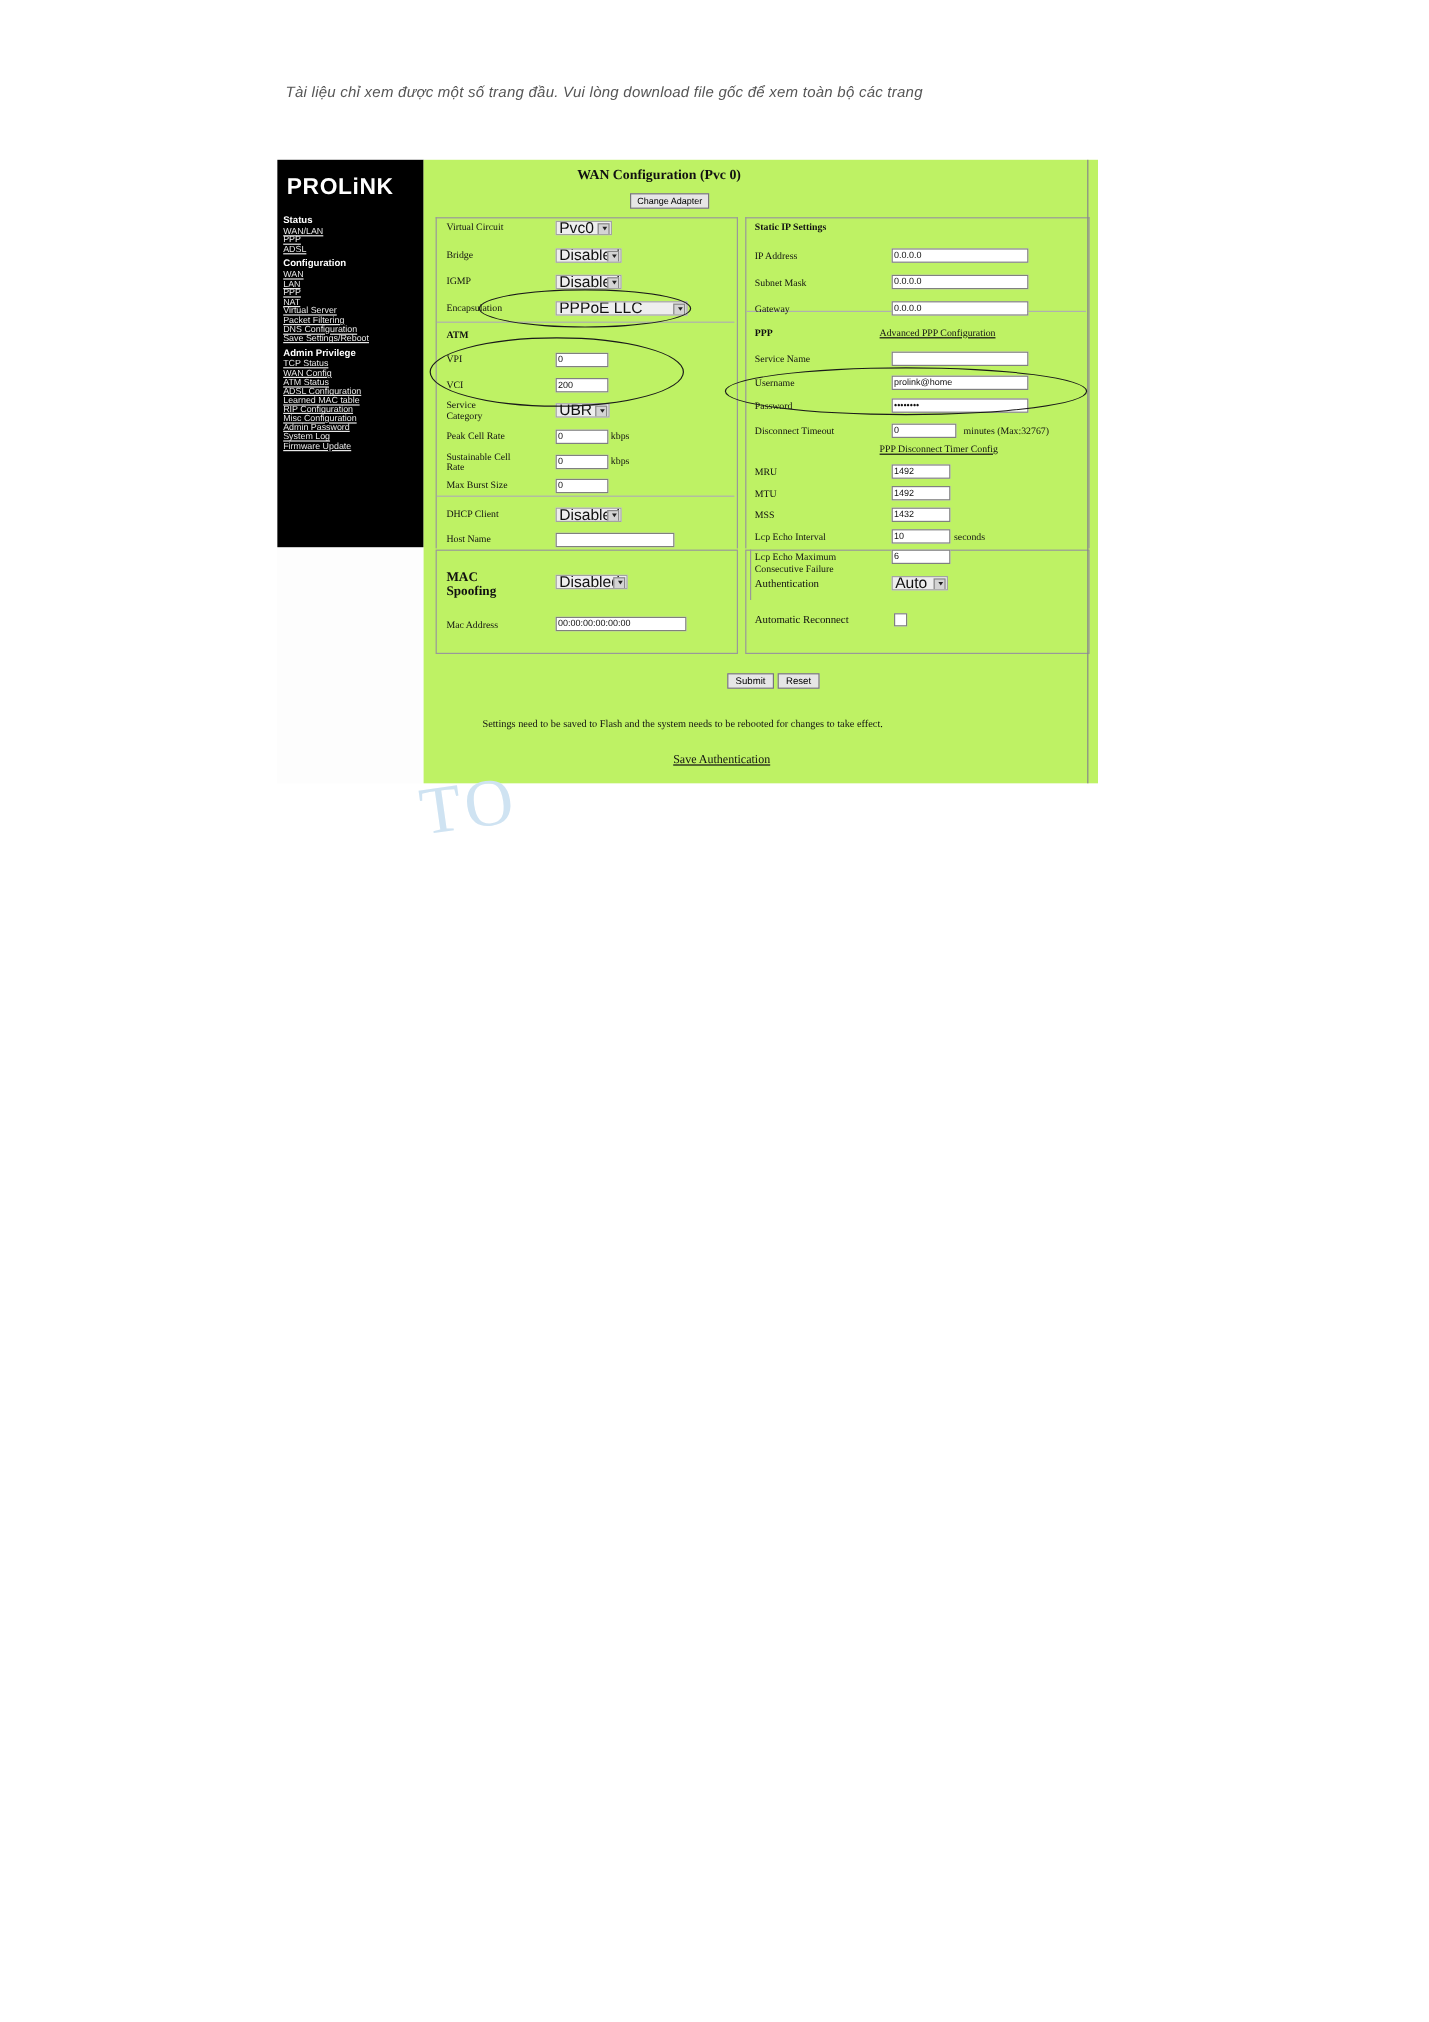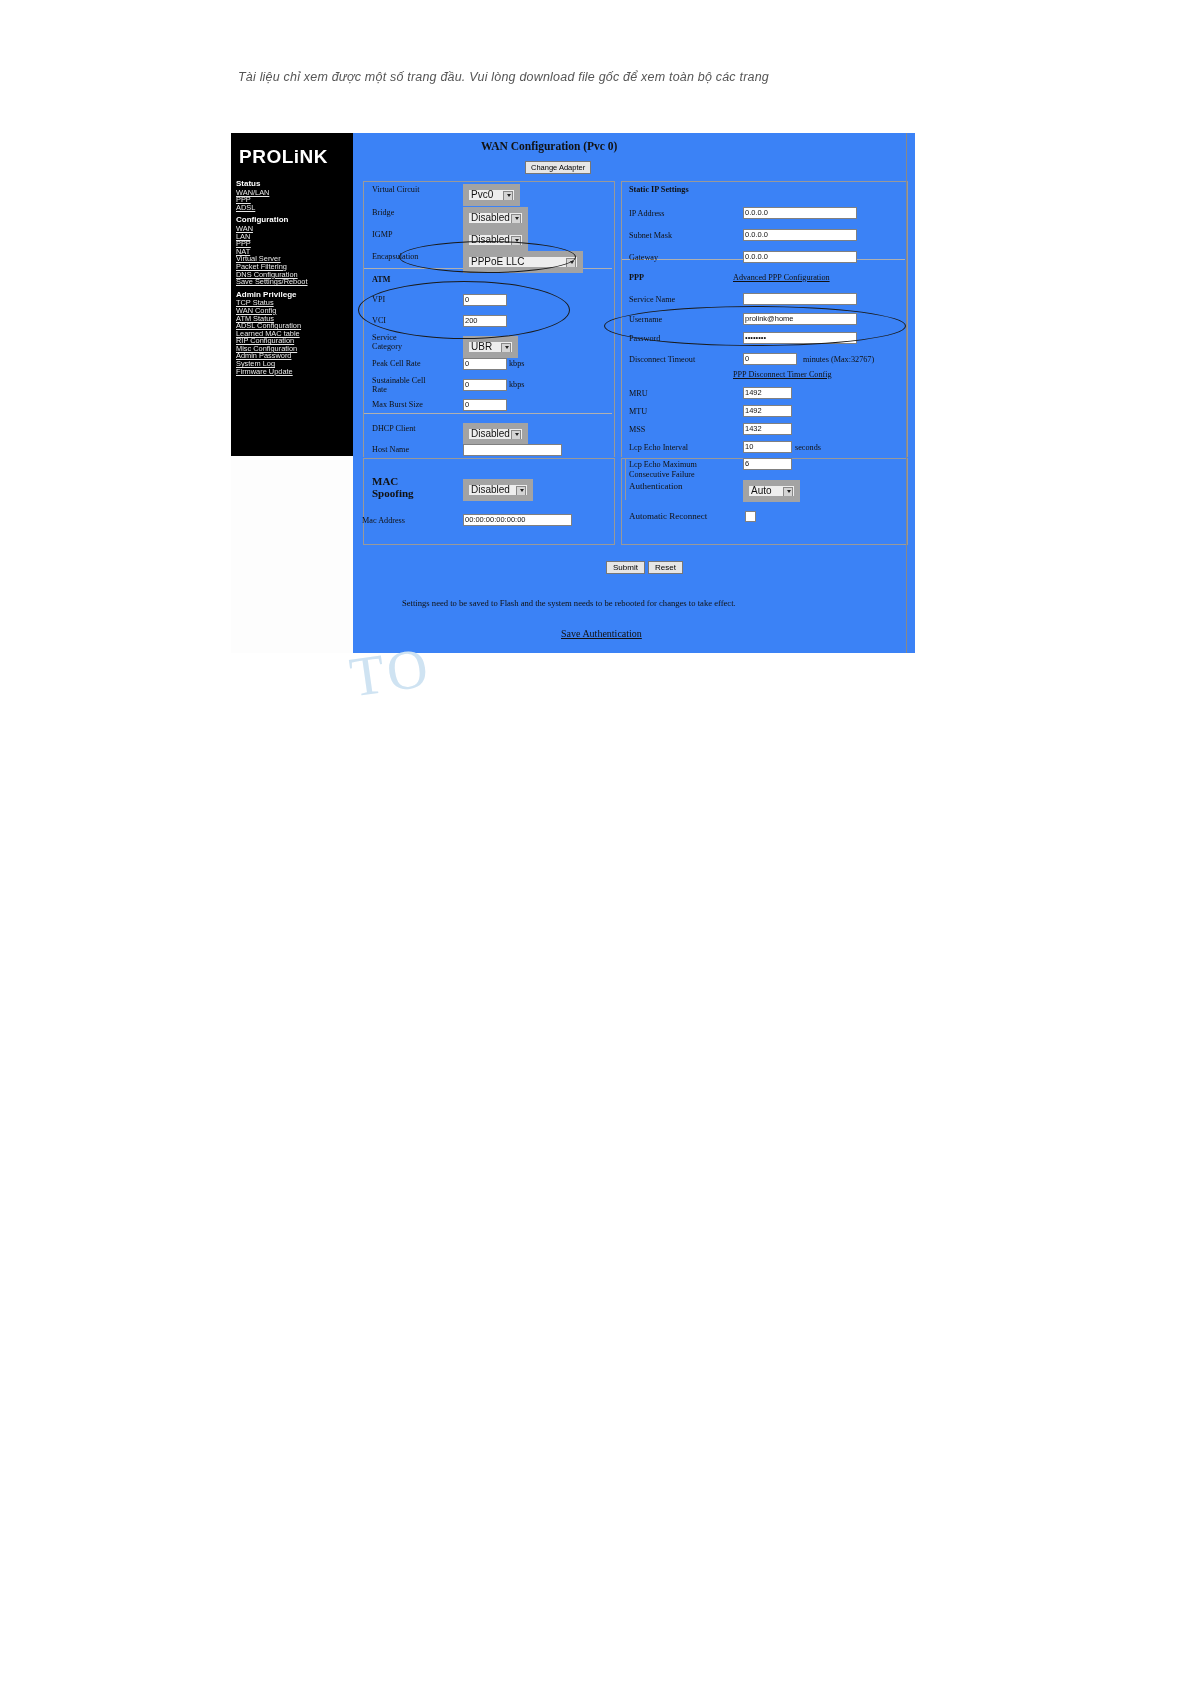--- a/index.html
+++ b/index.html
@@ -52,21 +52,21 @@
     line-height:7.6px;
     color:#e8e8e8;
   }
   .nav div{white-space:nowrap;}
   .nav .link{text-decoration:underline; color:#e8e8e8;}
   .nav .head{font-weight:bold; font-size:8px; padding-top:5px; padding-bottom:1px; color:#fff;}
   
   .main{
     position:absolute; left:122px; top:0;
     width:562px; height:520px;
-    background:#3b82f6;
+    background:#bef264;
   }
   .title{
     position:absolute; left:128px; top:7px;
     font-size:11.5px; font-weight:bold; color:#111;
   }
   .chg-btn{
     position:absolute; left:172px; top:28px;
     font-size:7.5px; padding:1px 5px;
     border:1px solid #777;
     background:#e6e6e6;
@@ -89,23 +89,23 @@
     font-family:"Liberation Sans", sans-serif;
     color:#111;
     padding:0 1px;
     height:10px;
     line-height:10px;
     overflow:hidden;
     white-space:nowrap;
   }
   .sel{
     position:absolute;
-    border:6px solid #a3a3a3;
+    border:1px solid #a3a3a3;
     background:#eee;
-    font-size:10px;
+    font-size:13px;
     font-family:"Liberation Sans", sans-serif;
     height:10px;
     line-height:10px;
     padding:0 11px 0 2px;
     color:#111;
     overflow:hidden;
     white-space:nowrap;
   }
   .sel:after{
     content:"";
@@ -242,21 +242,21 @@
 
     <div class="lbl" style="left:19px; top:291px;">DHCP Client</div>
     <div class="sel" style="left:110px; top:290px; width:40px;"><span>Disabled</span><i class="arr"></i></div>
 
     <div class="lbl" style="left:19px; top:312px;">Host Name</div>
     <div class="inp" style="left:110px; top:311px; width:95px;"></div>
 
     <div class="panel" style="left:10px; top:325px; width:250px; height:85px; border-bottom:1px solid #999;"></div>
     <div class="lbl b" style="left:19px; top:342px; font-size:11px; width:55px; line-height:12px;">MAC Spoofing</div>
     <div class="sel" style="left:110px; top:346px; width:45px;"><span>Disabled</span><i class="arr"></i></div>
-    <div class="lbl" style="left:9px; top:383px;">Mac Address</div>
+    <div class="lbl" style="left:19px; top:383px;">Mac Address</div>
     <div class="inp" style="left:110px; top:381px; width:105px;">00:00:00:00:00:00</div>
 
     <div class="panel" style="left:268px; top:48px; width:285px; height:275px;"></div>
     <div class="hr" style="position:absolute;left:269px;top:126px;width:283px;"></div>
 
     <div class="lbl b" style="left:276px; top:52px;">Static IP Settings</div>
     <div class="lbl" style="left:276px; top:76px;">IP Address</div>
     <div class="inp" style="left:390px; top:74px; width:110px;">0.0.0.0</div>
 
     <div class="lbl" style="left:276px; top:98px;">Subnet Mask</div>

